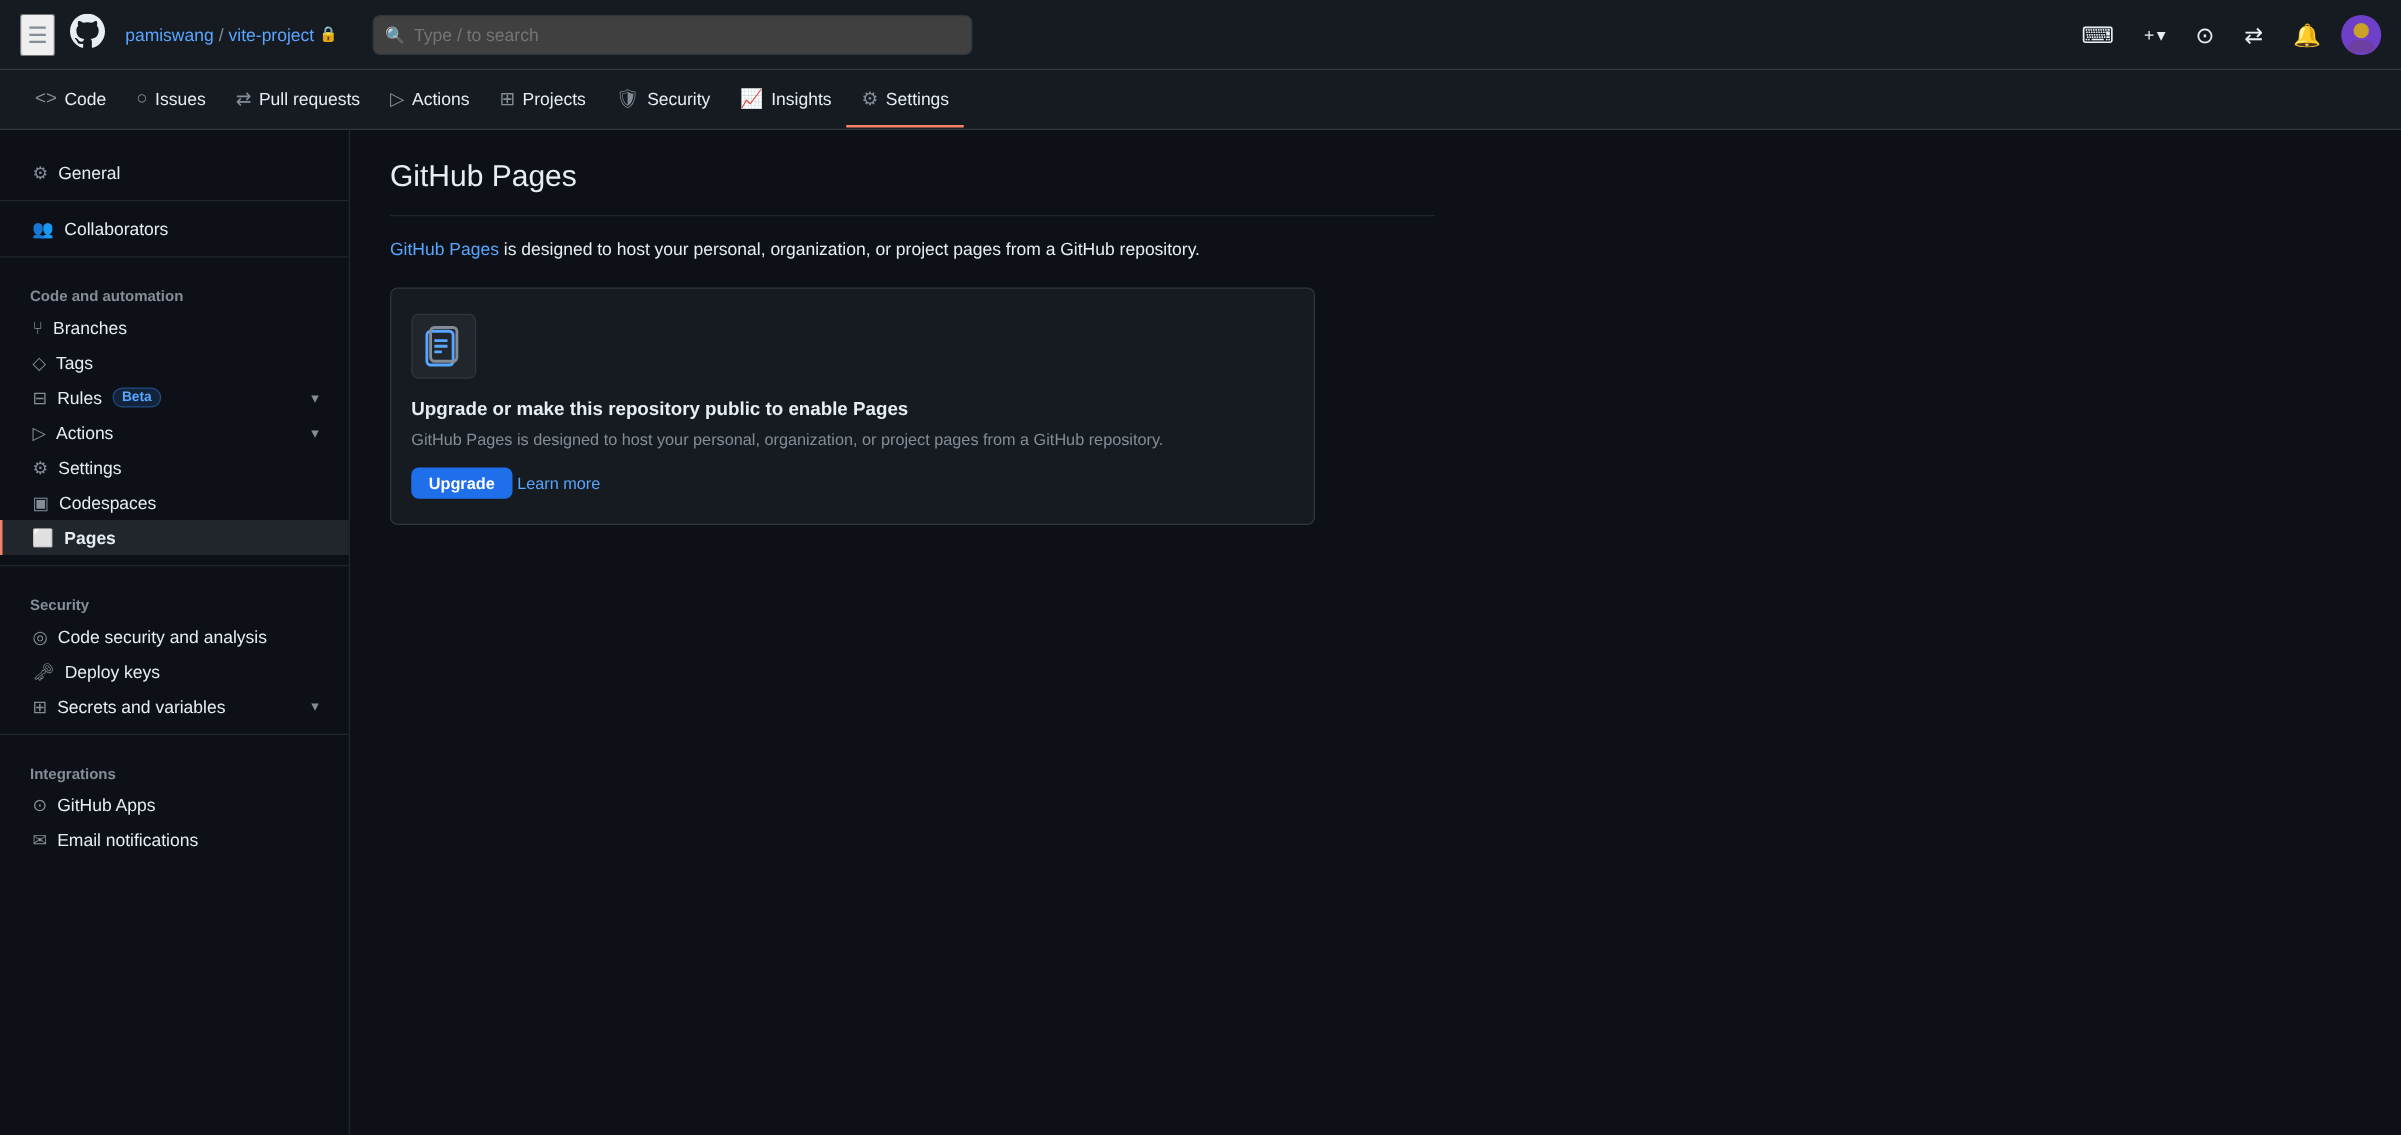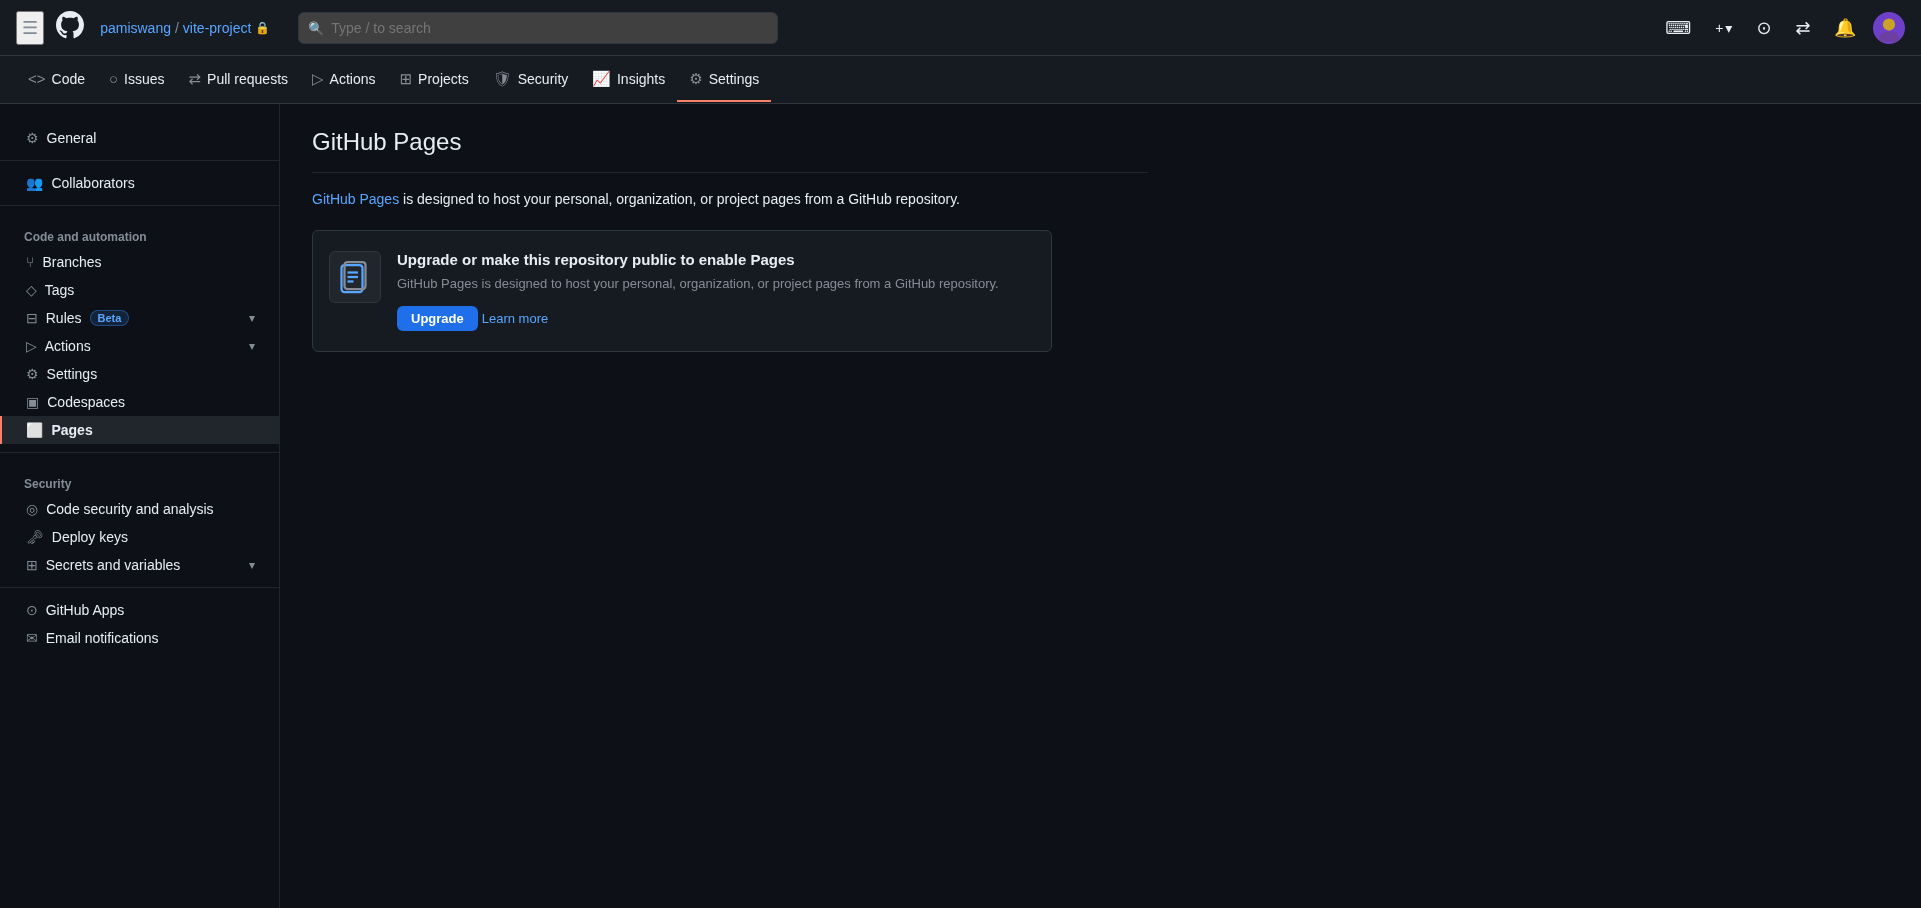--- a/index.html
+++ b/index.html
@@ -28,21 +28,21 @@
       font-size: 18px;
       padding: 4px;
     }
     .topnav-logo {
       color: #e6edf3;
       font-size: 22px;
       margin-right: 4px;
     }
     .topnav-breadcrumb {
       display: flex;
-      align-items: center;
+      align-items: flex-start;
       gap: 4px;
       font-size: 14px;
     }
     .topnav-breadcrumb .sep { color: #848d97; }
     .topnav-breadcrumb .lock-icon { color: #848d97; font-size: 12px; }
     .topnav-search {
       flex: 1;
       margin: 0 16px;
     }
     .topnav-search input {
@@ -217,20 +217,21 @@
     }
     .upgrade-box {
       border: 1px solid #30363d;
       border-radius: 6px;
       padding: 20px 20px 20px 16px;
       display: flex;
       gap: 16px;
       align-items: flex-start;
       background: #161b22;
       max-width: 740px;
+      flex-direction: column;
     }
     .upgrade-icon-wrap {
       width: 52px;
       height: 52px;
       flex-shrink: 0;
       display: flex;
       align-items: center;
       justify-content: center;
       background: #21262d;
       border-radius: 6px;
@@ -416,20 +417,21 @@
       <span class="sidebar-icon">🗝</span>
       <span>Deploy keys</span>
     </a>
     <a class="sidebar-item" href="#">
       <span class="sidebar-icon">⊞</span>
       <span>Secrets and variables</span>
       <span class="sidebar-expand">▾</span>
     </a>
 
     <div class="sidebar-divider"></div>
+    <div class="sidebar-section-label">Integrations</div>
     <a class="sidebar-item" href="#">
       <span class="sidebar-icon">⊙</span>
       <span>GitHub Apps</span>
     </a>
     <a class="sidebar-item" href="#">
       <span class="sidebar-icon">✉</span>
       <span>Email notifications</span>
     </a>
   </aside>
 

